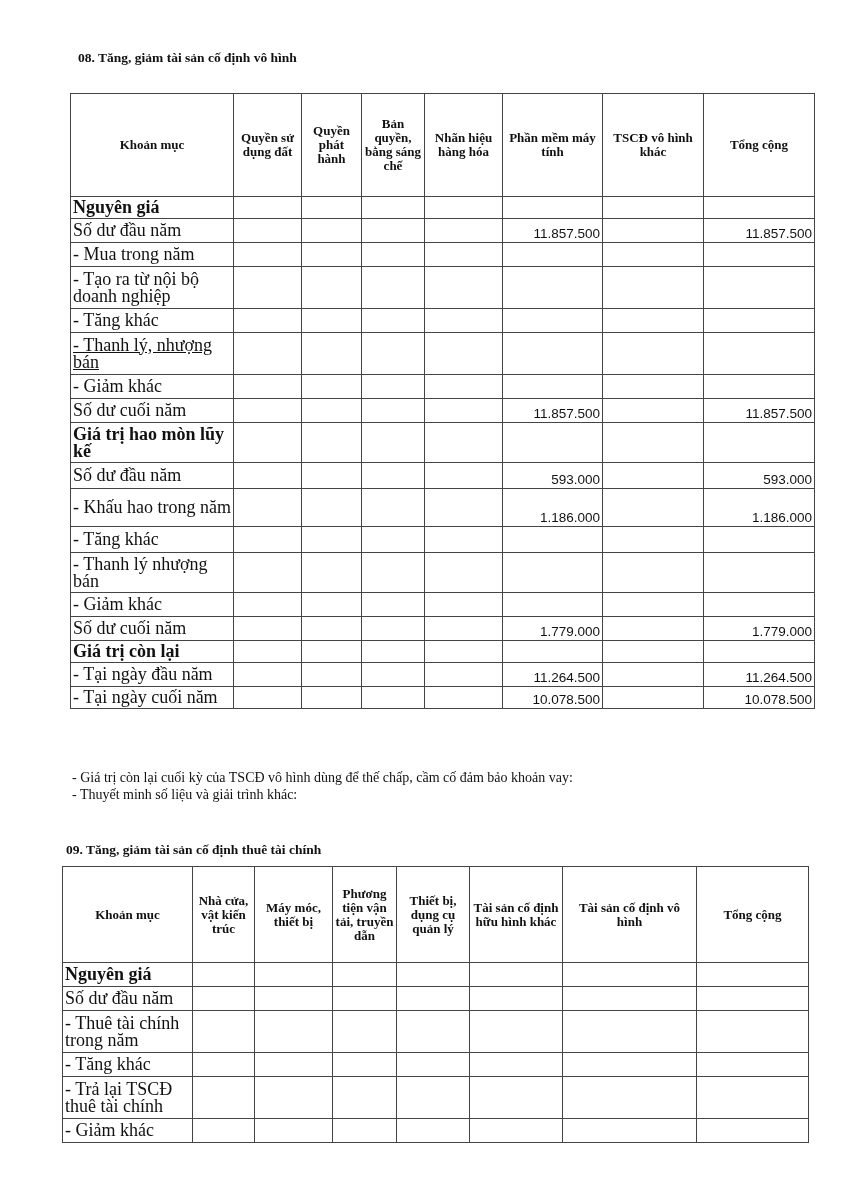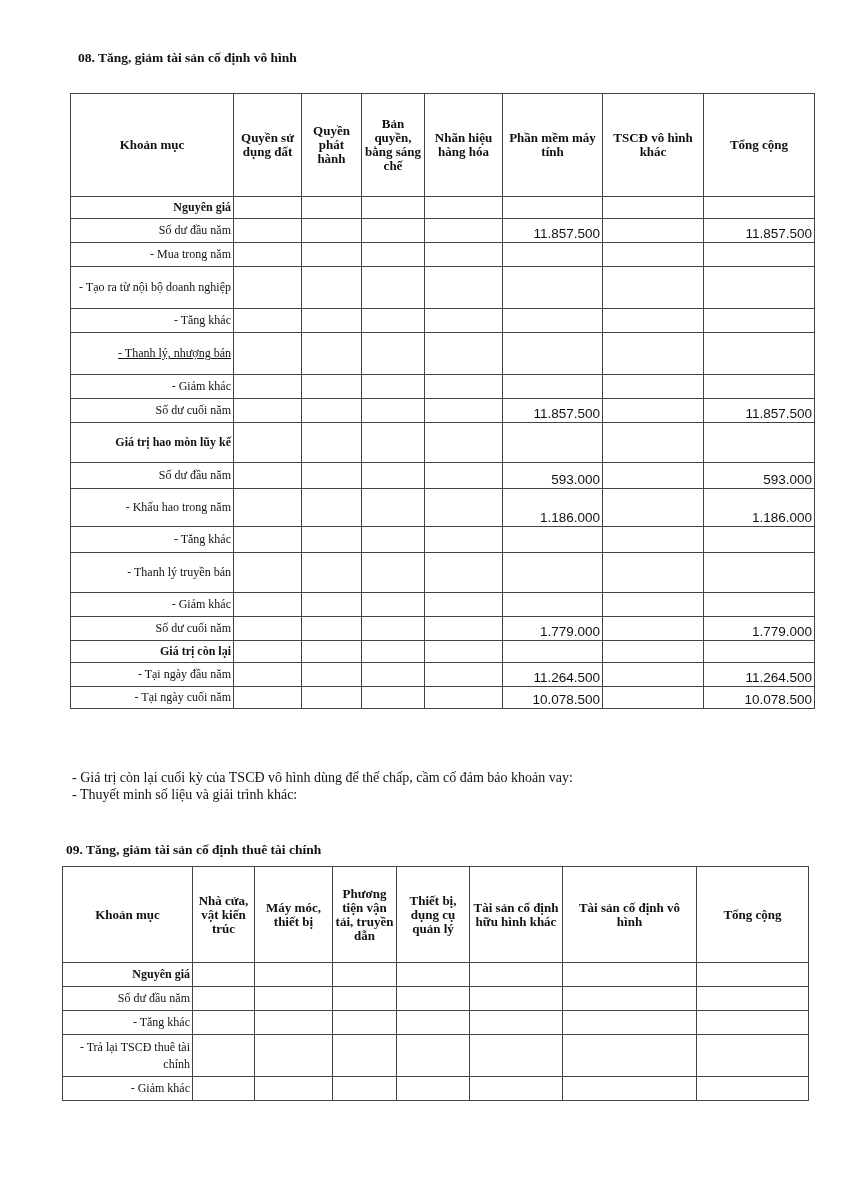--- a/index.html
+++ b/index.html
@@ -5,21 +5,21 @@
   html, body { margin:0; padding:0; background:#fff; }
   body { width:849px; height:1200px; position:relative; overflow:hidden;
          font-family:"Liberation Serif", serif; color:#111; }
   .heading { position:absolute; font-weight:bold; font-size:13.5px; }
   #h08 { left:78px; top:50px; }
   #h09 { left:66px; top:842px; }
   table { position:absolute; border-collapse:collapse; table-layout:fixed; }
   td, th { border:1px solid #444; padding:0 2px; vertical-align:middle; overflow:hidden; }
   tr + tr td { border-top:1px dotted #666; }
   th { font-weight:bold; font-size:13px; text-align:center; line-height:14px; }
-  td.label { font-size:12px; line-height:17px; text-align:right; }
+  td.label { font-size:18px; line-height:17px; text-align:left; }
   td.label.bold { font-weight:bold; }
   td.num { font-family:"Liberation Sans", sans-serif; font-size:13.5px; text-align:right; vertical-align:bottom; padding-bottom:1px; }
   #t08 { left:70px; top:93px; width:744px; border:1.5px solid #333; }
   #t09 { left:62px; top:866px; width:746px; border:1.5px solid #333; }
   .notes { position:absolute; left:72px; top:769px; font-size:14px; line-height:17px; }
   .notes div { white-space:nowrap; }
 </style>
 </head>
 <body>
 
@@ -163,21 +163,21 @@
         <td class="label">- Tăng khác</td>
         <td class="num"></td>
         <td class="num"></td>
         <td class="num"></td>
         <td class="num"></td>
         <td class="num"></td>
         <td class="num"></td>
         <td class="num"></td>
       </tr>
       <tr style="height: 40px;">
-        <td class="label">- Thanh lý truyền bán</td>
+        <td class="label">- Thanh lý nhượng bán</td>
         <td class="num"></td>
         <td class="num"></td>
         <td class="num"></td>
         <td class="num"></td>
         <td class="num"></td>
         <td class="num"></td>
         <td class="num"></td>
       </tr>
       <tr style="height: 24px;">
         <td class="label">- Giảm khác</td>
@@ -276,20 +276,30 @@
       <tr style="height: 24px;">
         <td class="label">Số dư đầu năm</td>
         <td class="num"></td>
         <td class="num"></td>
         <td class="num"></td>
         <td class="num"></td>
         <td class="num"></td>
         <td class="num"></td>
         <td class="num"></td>
       </tr>
+      <tr style="height: 42px;">
+        <td class="label">- Thuê tài chính trong năm</td>
+        <td class="num"></td>
+        <td class="num"></td>
+        <td class="num"></td>
+        <td class="num"></td>
+        <td class="num"></td>
+        <td class="num"></td>
+        <td class="num"></td>
+      </tr>
       <tr style="height: 24px;">
         <td class="label">- Tăng khác</td>
         <td class="num"></td>
         <td class="num"></td>
         <td class="num"></td>
         <td class="num"></td>
         <td class="num"></td>
         <td class="num"></td>
         <td class="num"></td>
       </tr>

